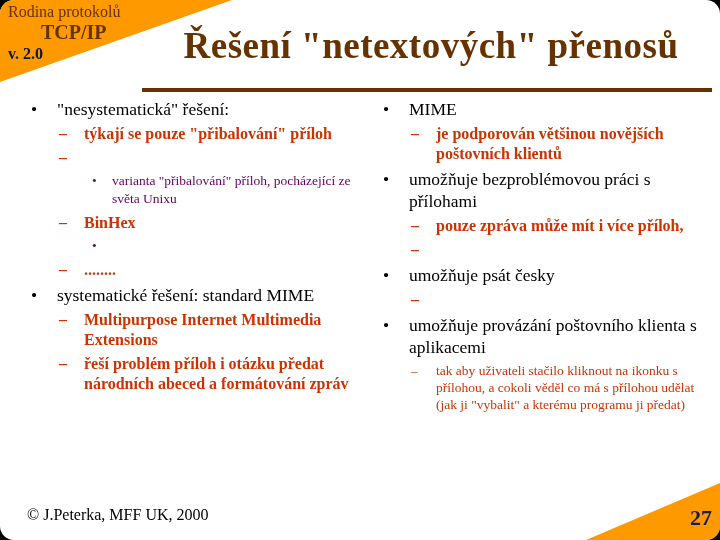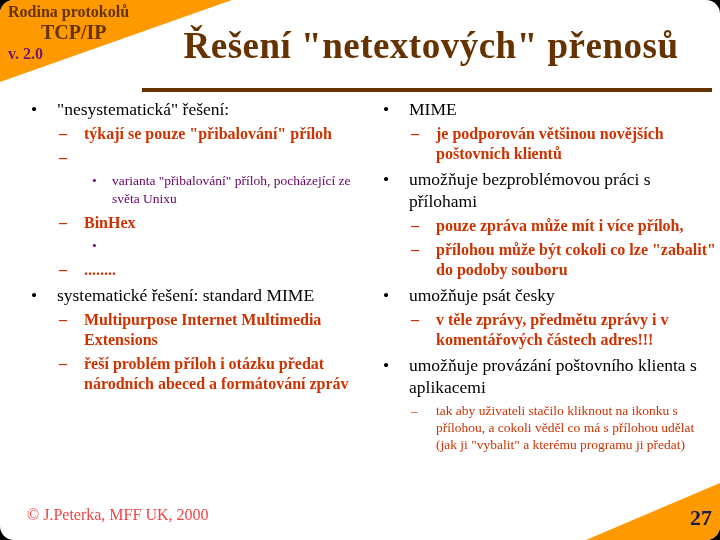--- a/index.html
+++ b/index.html
@@ -3,23 +3,23 @@
 <meta charset="utf-8">
 <style>
   html,body{margin:0;padding:0;background:#000;width:720px;height:540px;overflow:hidden;
     font-family:"Liberation Serif", serif;}
   .slide{position:absolute;top:0;left:0;width:720px;height:540px;background:#ffffff;
     border-radius:14px;overflow:hidden;}
 
   
   .badge{position:absolute;top:0;left:0;width:232px;height:82px;background:#FF9900;
     clip-path:polygon(0 0,100% 0,0 100%);}
-  .badge-line1{position:absolute;top:3px;left:8px;font-size:16px;font-weight:bold;color:#663300;white-space:nowrap;}
+  .badge-line1{position:absolute;top:3px;left:8px;font-size:16px;font-weight:normal;color:#663300;white-space:nowrap;}
   .badge-line2{position:absolute;top:21px;left:7px;font-size:20px;font-weight:bold;color:#663300;white-space:nowrap;margin-left:34px;}
-  .badge-line3{position:absolute;top:45px;left:8px;font-size:16px;font-weight:bold;color:#701a75;white-space:nowrap;}
+  .badge-line3{position:absolute;top:45px;left:8px;font-size:16px;font-weight:bold;color:#0f172a;white-space:nowrap;}
 
   
   .title{position:absolute;left:150px;right:8px;top:24px;text-align:center;
     font-size:37px;font-weight:bold;color:#663300;letter-spacing:.5px;white-space:nowrap;}
   .rule{position:absolute;left:142px;right:8px;top:88px;height:4px;background:#663300;}
 
   
   .col{position:absolute;top:96px;}
   .col-left{left:28px;width:334px;}
   .col-right{left:380px;width:336px;}
@@ -34,21 +34,21 @@
   .l2{color:#CC3300;font-weight:bold;font-size:16px;line-height:20px;margin:2px 0 4px;padding-left:31px;}
   .l2 .marker{width:25px;}
 
   .l3{color:#660066;font-size:13.5px;line-height:18px;margin:1px 0 5px;padding-left:64px;}
   .l3 .marker{width:20px;}
 
   .l2s{color:#CC3300;font-size:13.5px;line-height:17px;margin:2px 0 0;padding-left:31px;}
   .l2s .marker{width:25px;}
 
   
-  .footer{position:absolute;left:27px;bottom:16px;font-size:16px;color:#ef4444;}
+  .footer{position:absolute;left:27px;bottom:16px;font-size:16px;color:#000000;}
   .corner{position:absolute;right:0;bottom:0;width:134px;height:57px;background:#FF9900;
     clip-path:polygon(100% 0,100% 100%,0 100%);}
   .pagenum{position:absolute;right:8px;bottom:9px;font-size:22px;font-weight:bold;color:#1B1B4E;}
 </style>
 </head>
 <body>
 
 <div class="slide">
 
   <div class="badge">
@@ -113,29 +113,27 @@
     <div class="item l1">
       <span class="marker">•</span>
       <span class="txt">umožňuje bezproblémovou práci s přílohami</span>
     </div>
     <div class="item l2">
       <span class="marker">–</span>
       <span class="txt">pouze zpráva může mít i více příloh,</span>
     </div>
     <div class="item l2">
       <span class="marker">–</span>
-      <span class="txt">přílohou může být cokoli co lze "zabalit" do podoby souboru</span>
     </div>
     <div class="item l1">
       <span class="marker">•</span>
       <span class="txt">umožňuje psát česky</span>
     </div>
     <div class="item l2">
       <span class="marker">–</span>
-      <span class="txt">v těle zprávy, předmětu zprávy i v komentářových částech adres!!!</span>
     </div>
     <div class="item l1">
       <span class="marker">•</span>
       <span class="txt">umožňuje provázání poštovního klienta s aplikacemi</span>
     </div>
     <div class="item l2s">
       <span class="marker">–</span>
       <span class="txt">tak aby uživateli stačilo kliknout na ikonku s přílohou, a cokoli věděl co má s přílohou udělat (jak ji "vybalit" a kterému programu ji předat)</span>
     </div>
   </div>

